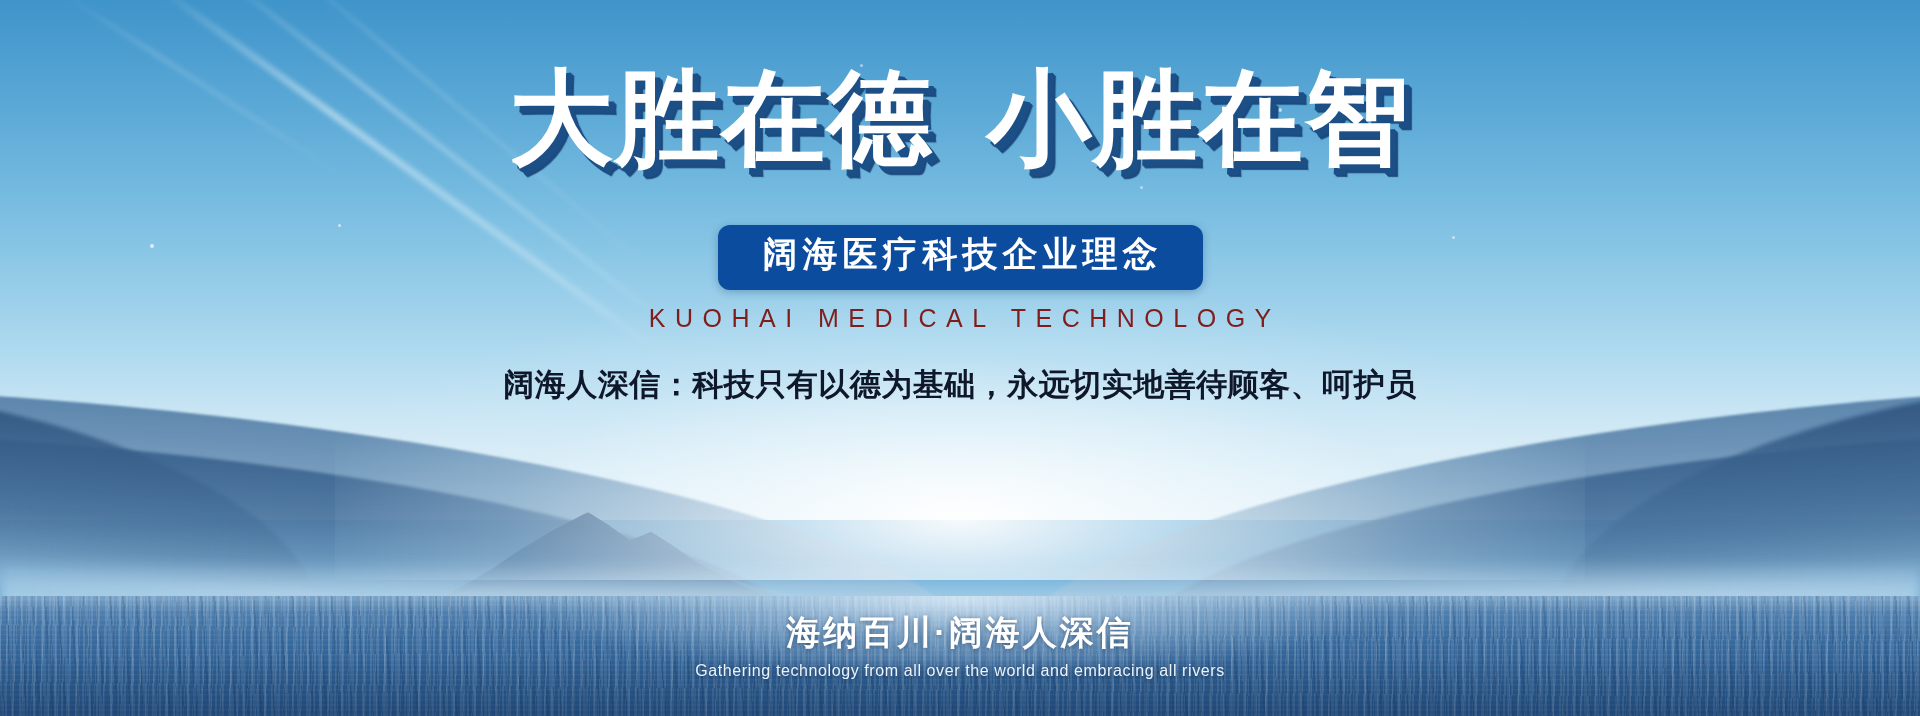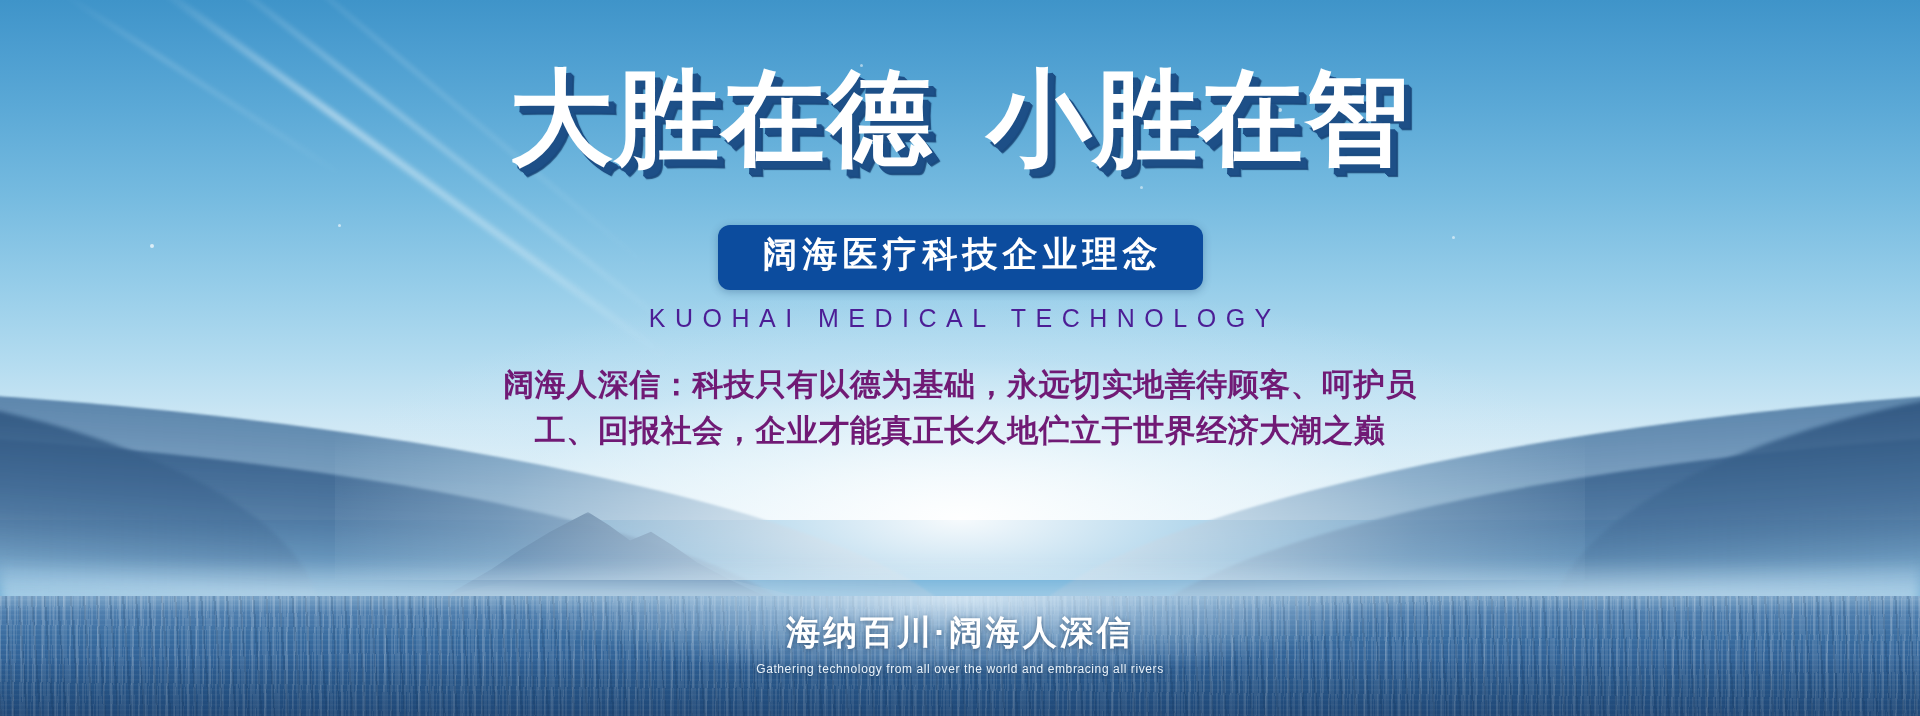--- a/index.html
+++ b/index.html
@@ -207,51 +207,51 @@
     padding:11px 40px 19px 45px;
     border-radius:12px;
     box-shadow:0 2px 9px rgba(10,50,100,.30);
   }
 
   .en-sub{
     position:absolute; left:0; top:292px; width:1920px;
     text-align:center;
     font-size:25px;
     letter-spacing:9.5px;
-    color:#4c1d95;
+    color:#7f1d1d;
     font-weight:400;
     text-indent:9.5px;
   }
 
   .orange-block{
     position:absolute; left:0; top:350px; width:1920px;
     text-align:center;
   }
   .orange-line{
     font-size:31px;
     font-weight:700;
     line-height:1.48;
-    color:#701a75;
+    color:#0f172a;
     letter-spacing:.5px;
     white-space:nowrap;
   }
 
   .bottom-cn{
     position:absolute; left:0; top:598px; width:1920px;
     text-align:center;
     font-size:34px;
     font-weight:700;
     letter-spacing:3px;
     color:#ffffff;
     text-shadow:0 1px 5px rgba(16,44,76,.55);
   }
   .bottom-en{
     position:absolute; left:0; top:650px; width:1920px;
     text-align:center;
-    font-size:12px;
+    font-size:16px;
     letter-spacing:.6px;
     color:#eaf3fb;
     font-weight:400;
     text-shadow:0 1px 4px rgba(14,40,70,.6);
   }
 </style>
 </head>
 <body>
 
 <div class="stage">
@@ -296,20 +296,19 @@
     </div>
 
     <div class="badge-wrap">
       <span class="badge">阔海医疗科技企业理念</span>
     </div>
 
     <div class="en-sub">KUOHAI MEDICAL TECHNOLOGY</div>
 
     <div class="orange-block">
       <div class="orange-line">阔海人深信：科技只有以德为基础，永远切实地善待顾客、呵护员</div>
-      <div class="orange-line">工、回报社会，企业才能真正长久地伫立于世界经济大潮之巅</div>
     </div>
 
     <div class="bottom-cn">海纳百川·阔海人深信</div>
     <div class="bottom-en">Gathering technology from all over the world and embracing all rivers</div>
 
   </div>
 </div>
 
 </body></html>

